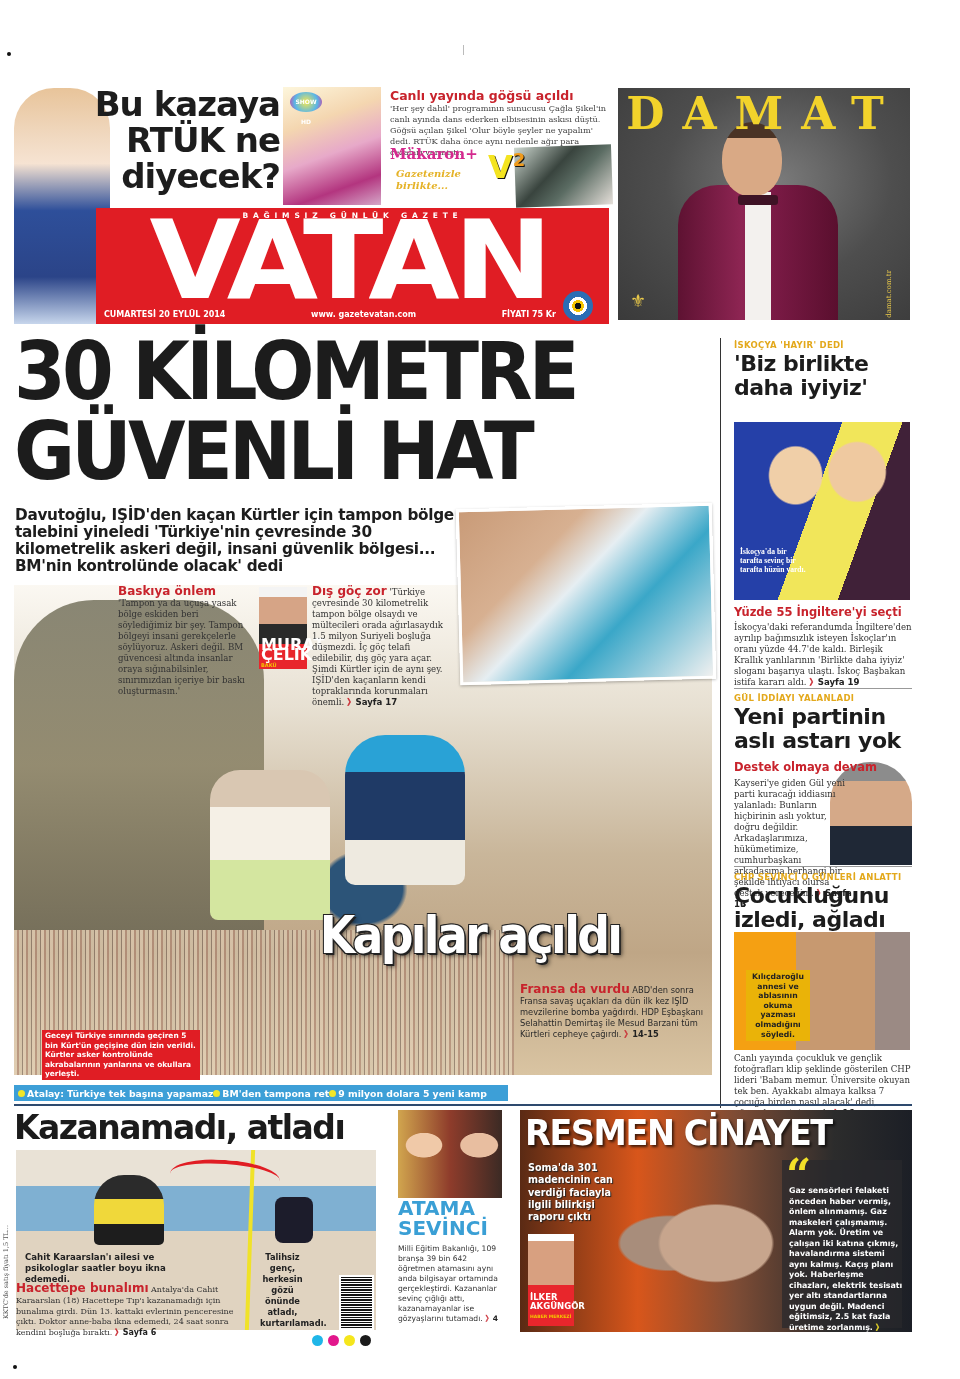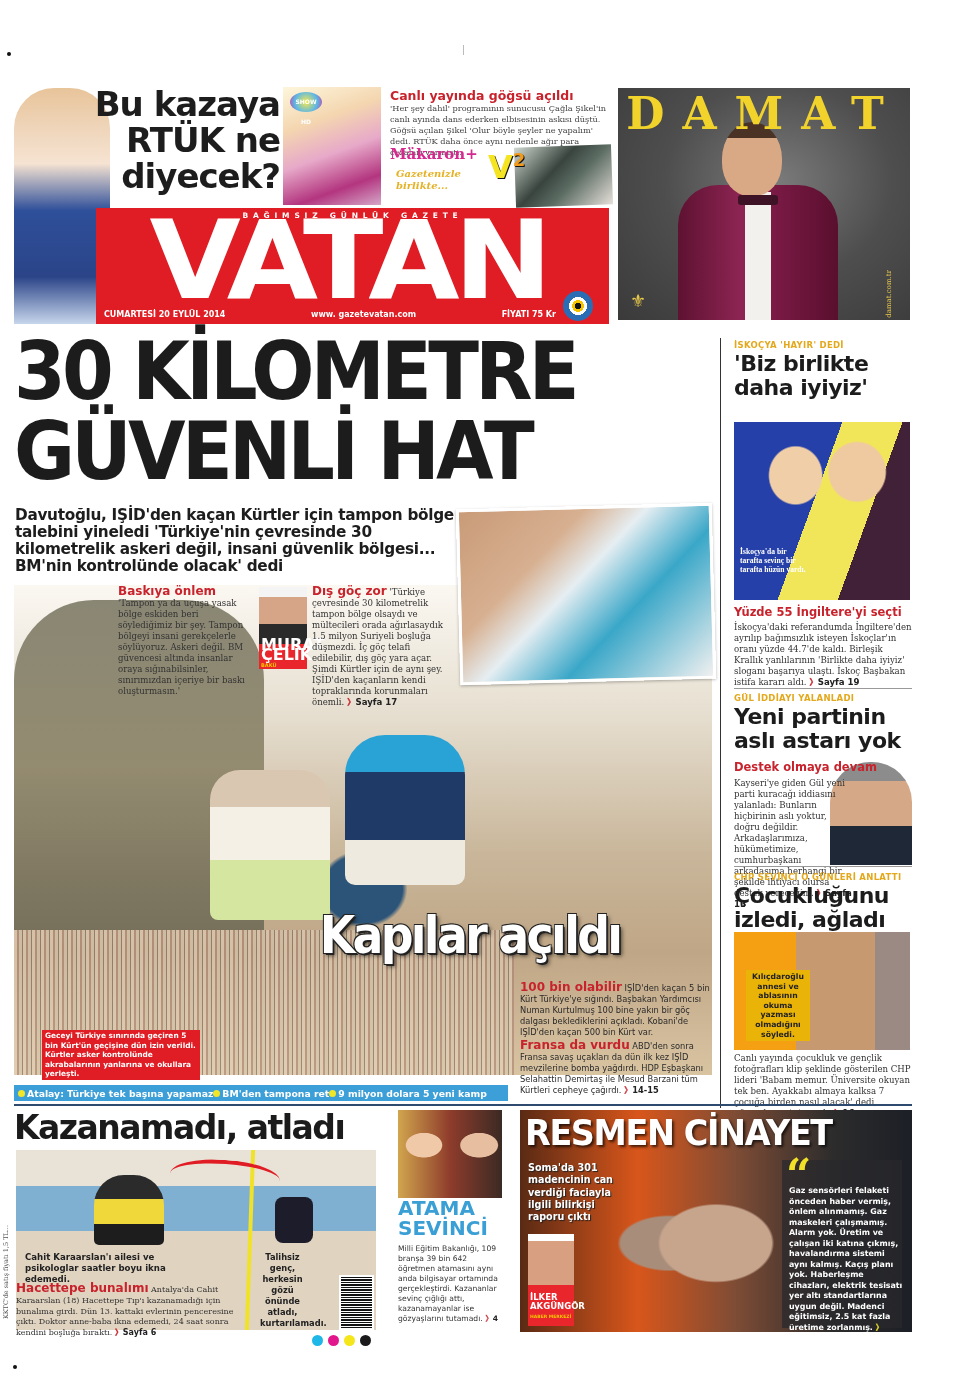--- a/index.html
+++ b/index.html
@@ -202,24 +202,20 @@
 <div class="abs bullet-bar">
   <span class="dot"></span>
     <span>Atalay: Türkiye tek başına yapamaz</span>
   <span class="dot"></span>
     <span>BM'den tampona ret</span>
   <span class="dot"></span>
     <span>9 milyon dolara 5 yeni kamp</span>
 </div>
 
 <div class="abs right-captions">
-  <div>
-    <span class="kicker-red">100 bin olabilir</span>
-    <span>IŞİD'den kaçan 5 bin Kürt Türkiye'ye sığındı. Başbakan Yardımcısı Numan Kurtulmuş 100 bine yakın bir göç dalgası beklediklerini açıkladı. Kobani'de IŞİD'den kaçan 500 bin Kürt var.</span>
-  </div>
   <div style="margin-top:2px">
     <span class="kicker-red">Fransa da vurdu</span>
     <span>ABD'den sonra Fransa savaş uçakları da dün ilk kez IŞİD mevzilerine bomba yağdırdı. HDP Eşbaşkanı Selahattin Demirtaş ile Mesud Barzani tüm Kürtleri cepheye çağırdı.</span>
     <span class="sayfa"><span class="arr">》</span><span>14-15</span></span>
   </div>
 </div>
 
 <div class="abs col-rule"></div>
 
 <div class="abs kicker-yellow" style="left:734px;top:340px;">İSKOÇYA 'HAYIR' DEDİ</div>

